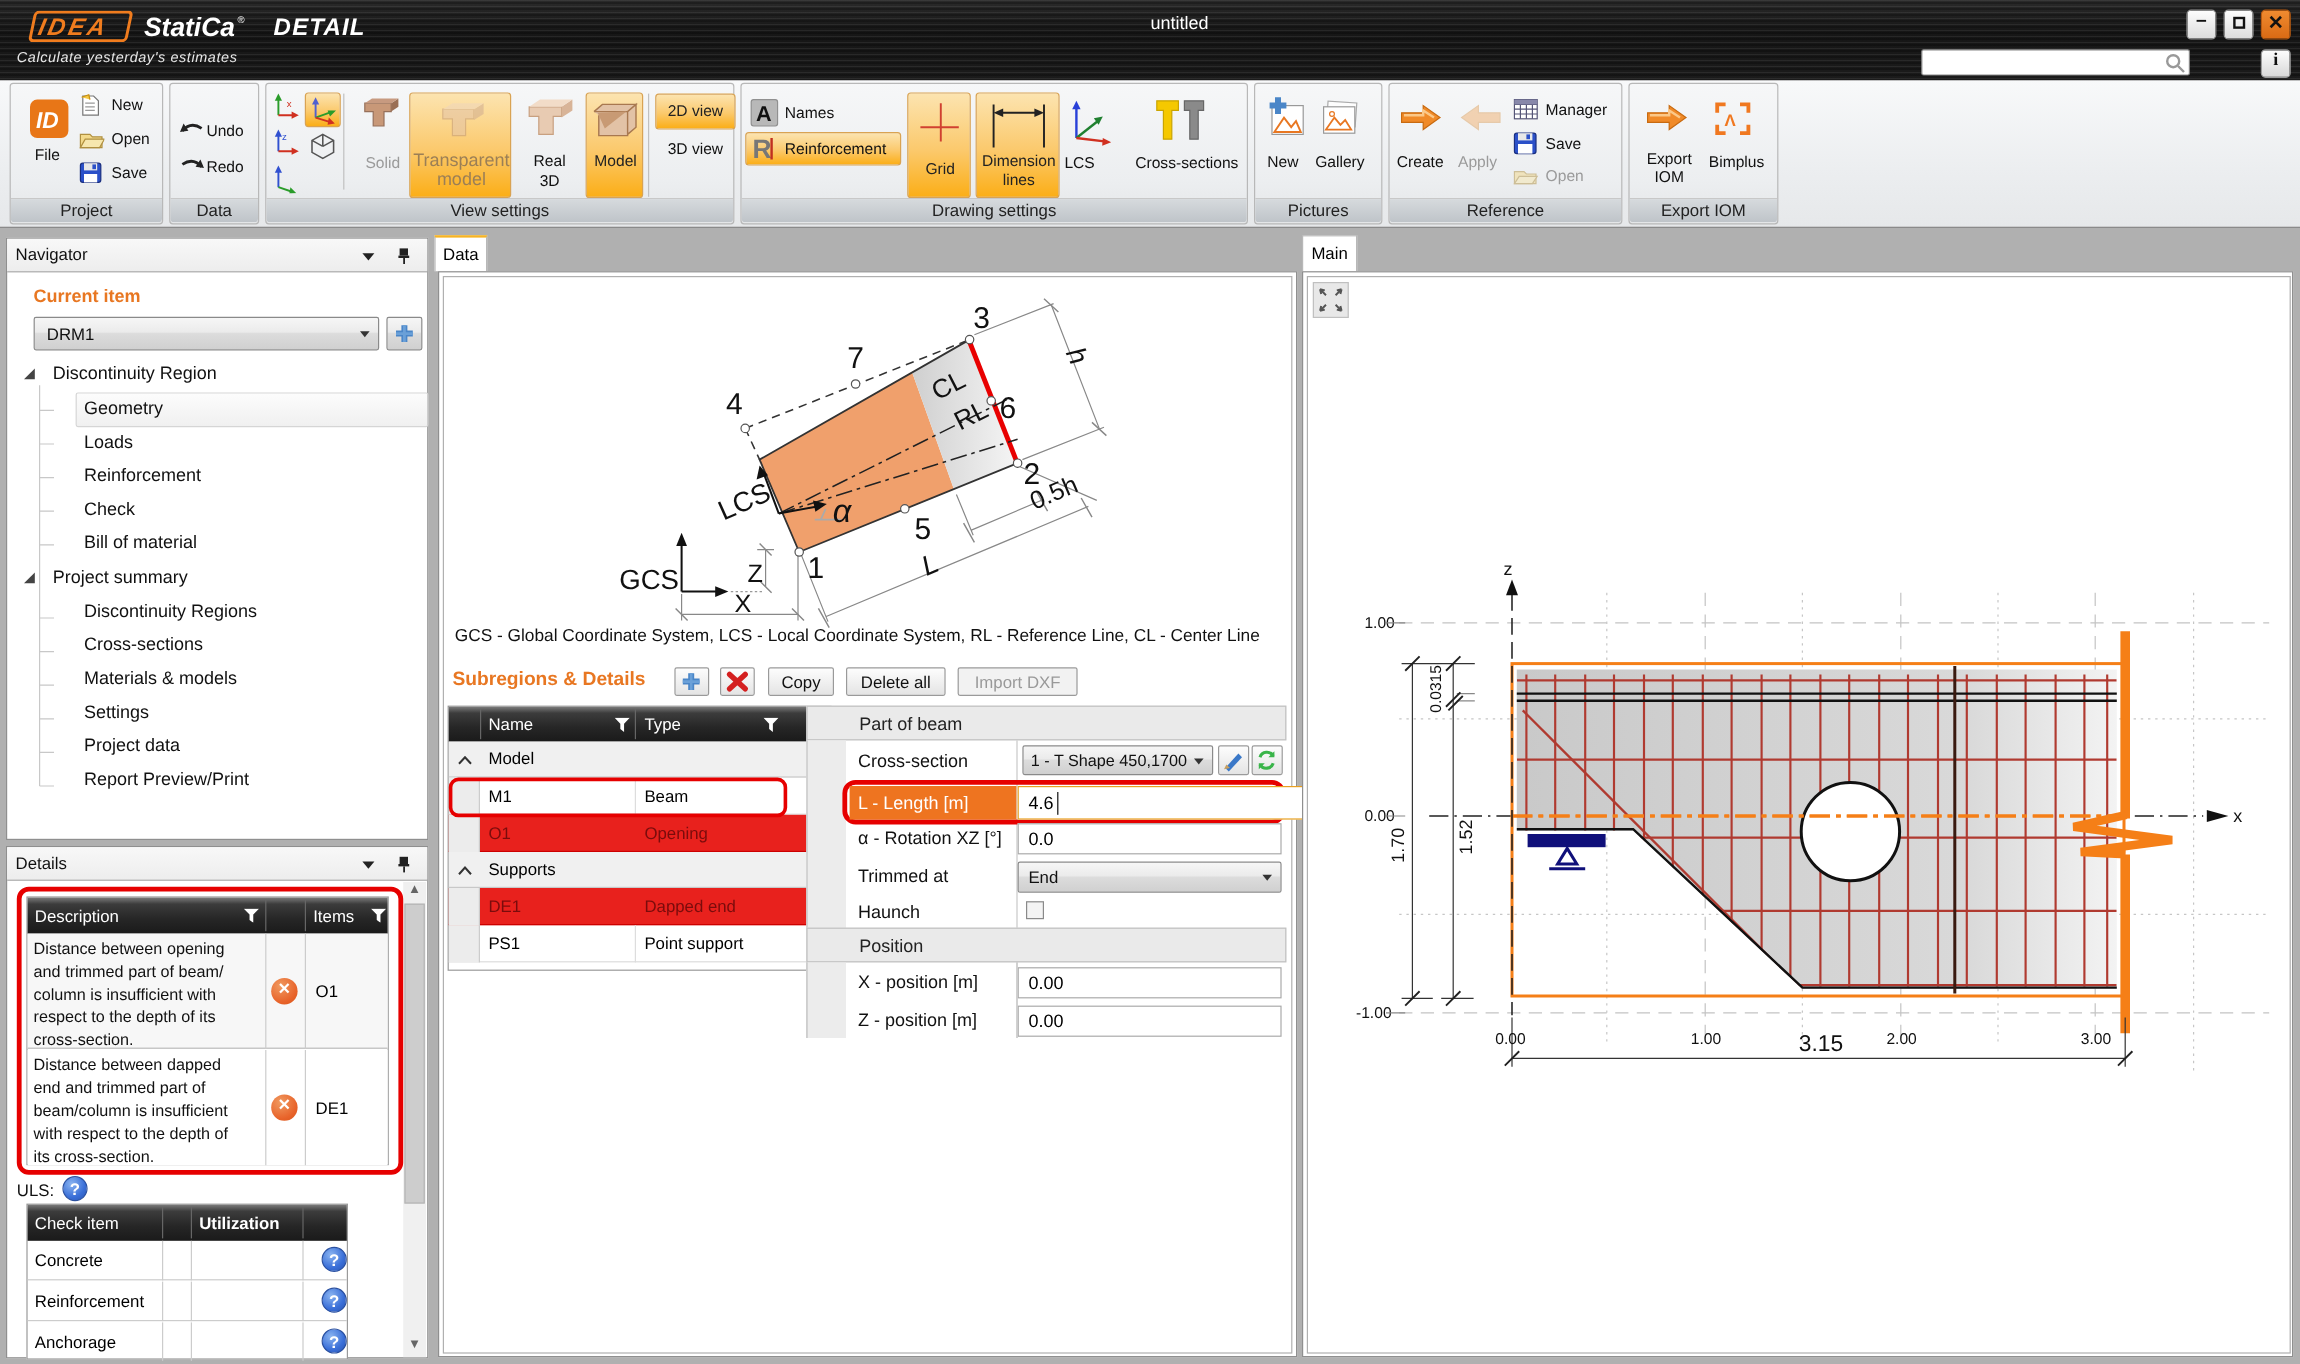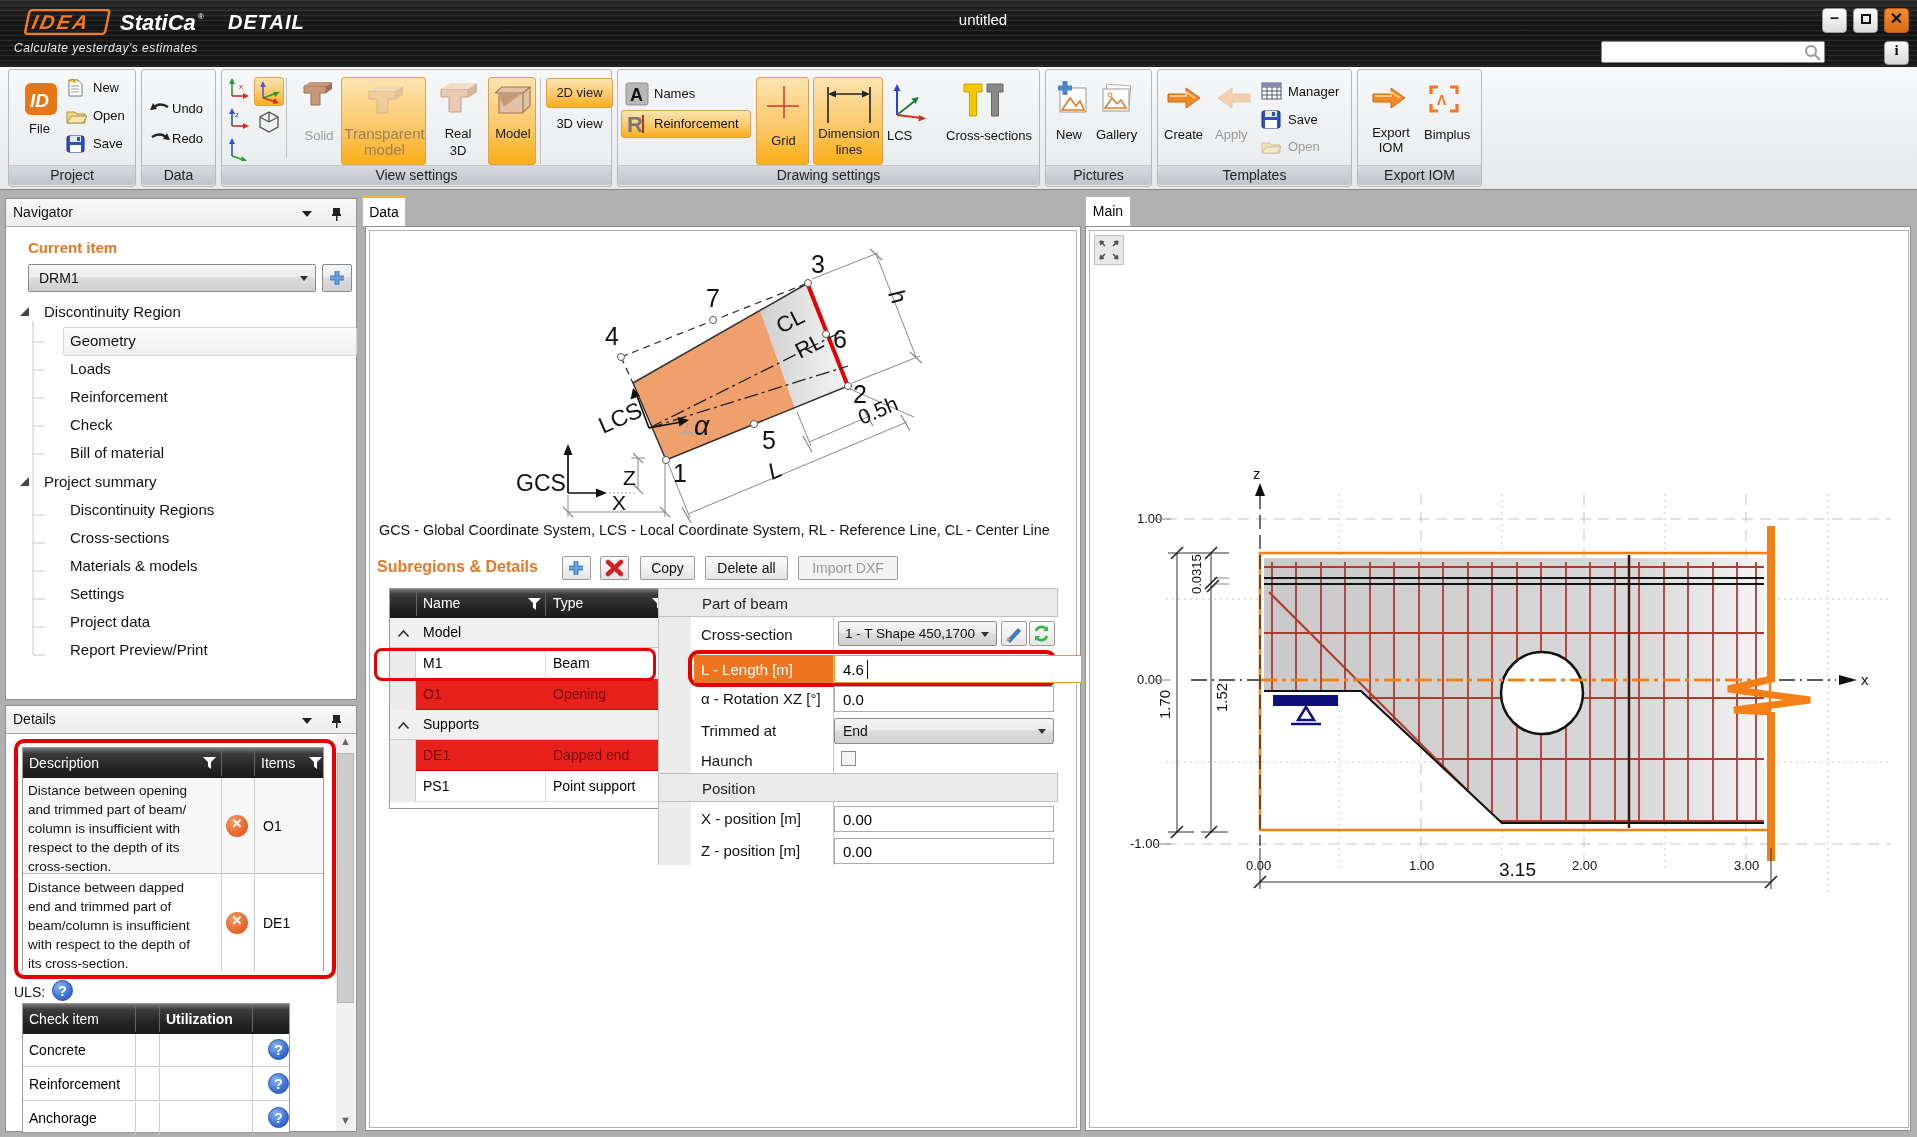--- a/index.html
+++ b/index.html
@@ -267,21 +267,21 @@
         <rect x="4" y="1" width="12" height="6" fill="#e8e8e8"></rect>
         <rect x="11" y="2" width="3" height="4" fill="#2b50c8"></rect>
         <rect x="4" y="10" width="12" height="8" fill="#fff"></rect>
       </svg>
     <div class="abs rtext" style="left:130px;top:42px;">Save</div>
     <svg class="abs" style="left:103px;top:68px;" width="22" height="18" opacity="0.5">
         <path d="M1 5 h8 l2 2 h8 v8 h-18 z" fill="#f3d98a" stroke="#b09040"></path>
         <path d="M1 15 l4 -6 h15 l-4 6 z" fill="#f7e7ae" stroke="#b09040"></path>
       </svg>
     <div class="abs rtext dim" style="left:130px;top:69px;">Open</div>
-    <div class="rlabel">Templates</div>
+    <div class="rlabel">Reference</div>
   </div>
 
   <div class="rgroup" style="left:1357px;width:125px;">
     <svg class="abs" style="left:13px;top:16px;" width="38" height="24">
         <path d="M2 8 h18 v-6 l14 10 -14 10 v-6 h-18 z" fill="#f08a28" stroke="#c86a10"></path>
         <path d="M4 10 h16 v-4 l9 6" fill="none" stroke="#fbc888" stroke-width="2"></path>
       </svg>
     <div class="abs" style="left:2px;top:55px;width:62px;text-align:center;font-size:13px;color:#111;line-height:15px;">Export<br>IOM</div>
     <svg class="abs" style="left:70px;top:14px;" width="32" height="30">
         <path d="M3 10 v-7 h7 M22 3 h7 v7 M29 20 v7 h-7 M10 27 h-7 v-7" fill="none" stroke="#f07820" stroke-width="3.2"></path>
@@ -493,21 +493,21 @@
         <path d="M13 4 v14 M6 11 h14" stroke="#4a86c8" stroke-width="5"></path>
         <path d="M13 4 v14 M6 11 h14" stroke="#6aa0d8" stroke-width="2.2"></path>
       </svg></div>
   <div class="btn abs" style="left:234px;top:329px;width:29px;height:24px;"><svg width="27" height="22">
         <path d="M7 5 l13 12 M20 5 L7 17" stroke="#d42020" stroke-width="4.5" stroke-linecap="round"></path>
       </svg></div>
   <div class="btn abs" style="left:274px;top:329px;width:55px;height:24px;text-align:center;line-height:23px;font-size:14px;">Copy</div>
   <div class="btn abs" style="left:339px;top:329px;width:83px;height:24px;text-align:center;line-height:23px;font-size:14px;">Delete all</div>
   <div class="btn abs" style="left:432px;top:329px;width:100px;height:24px;text-align:center;line-height:23px;font-size:14px;color:#999;background:#f2f2f2;">Import DXF</div>
 
-  <div class="abs" style="left:7px;top:361px;width:320px;height:221px;border:1px solid #9a9a9a;margin-left:16px;">
+  <div class="abs" style="left:7px;top:361px;width:320px;height:221px;border:1px solid #9a9a9a;">
     <div class="abs darkhead" style="left:0;top:0;width:100%;height:29px;font-size:14px;">
       <span style="position:absolute;left:33px;top:6px;">Name</span>
         <span class="funnel" style="position:absolute;left:138px;top:9px;"></span>
       <span style="position:absolute;left:163px;top:6px;">Type</span>
         <span class="funnel" style="position:absolute;left:262px;top:9px;"></span>
       <span class="abs" style="left:26px;top:2px;width:1px;height:25px;background:#666;"></span>
       <span class="abs" style="left:155px;top:2px;width:1px;height:25px;background:#666;"></span>
     </div>
     <div class="abs" style="left:0;top:29px;width:100%;height:30px;background:#f0f0f0;border-bottom:1px solid #c8c8c8;">
         <svg style="position:absolute;left:7px;top:11px;" width="13" height="9">
@@ -539,21 +539,21 @@
     </div>
     <div class="abs" style="left:0;top:182px;width:100%;height:31px;border-bottom:1px solid #ddd;">
       <span class="abs" style="left:0;top:0;width:26px;height:31px;background:#ececec;border-right:1px solid #ccc;"></span>
       <span style="position:absolute;left:33px;top:7px;font-size:14px;">PS1</span>
         <span style="position:absolute;left:163px;top:7px;font-size:14px;">Point support</span>
       <span class="abs" style="left:155px;top:0;width:1px;height:31px;background:#ddd;"></span>
     </div>
   </div>
   <div class="abs" style="left:8px;top:421px;width:282px;height:33px;border:3px solid #e60000;border-radius:8px;"></div>
 
-  <div class="abs" style="left:292px;top:361px;width:400px;height:504px;background:#fff;">
+  <div class="abs" style="left:306px;top:361px;width:400px;height:504px;background:#fff;">
     <div class="abs" style="left:0;top:0;width:100%;height:29px;background:#eaeaea;border:1px solid #c0c0c0;">
         <span style="position:absolute;left:43px;top:6px;font-size:15px;color:#222;">Part of beam</span>
       </div>
     <div class="abs" style="left:0;top:29px;width:33px;height:248px;background:#ececec;border-left:1px solid #c0c0c0;"></div>
     <div class="abs" style="left:175px;top:29px;width:1px;height:248px;background:#c8c8c8;"></div>
     <div class="abs" style="left:43px;top:38px;font-size:15px;color:#111;">Cross-section</div>
     <div class="combo" style="left:180px;top:33px;width:159px;height:25px;line-height:24px;padding-left:6px;font-size:13.5px;">1 - T Shape 450,1700<span class="arr"></span></div>
     <div class="btn abs" style="left:343px;top:33px;width:26px;height:25px;"><svg width="24" height="23">
           <path d="M5 18 l11 -12 3 3 -11 12 z" fill="#3a78c8"></path>
           <path d="M4 19 l2 -4 3 3 z" fill="#c8a060"></path>

